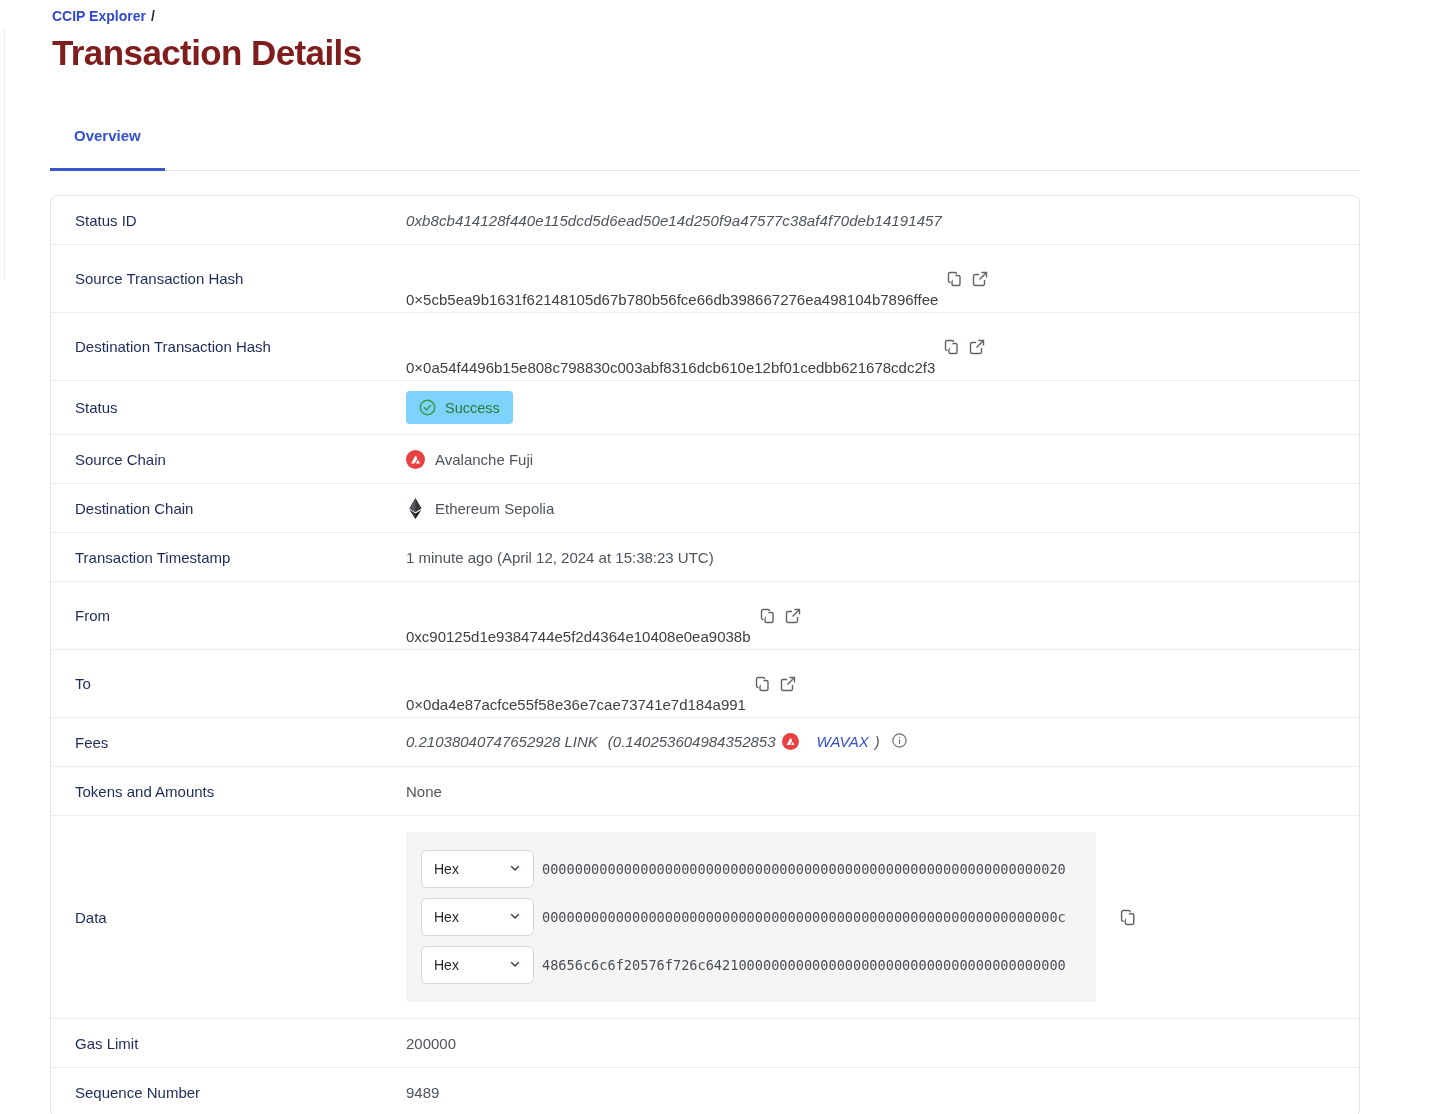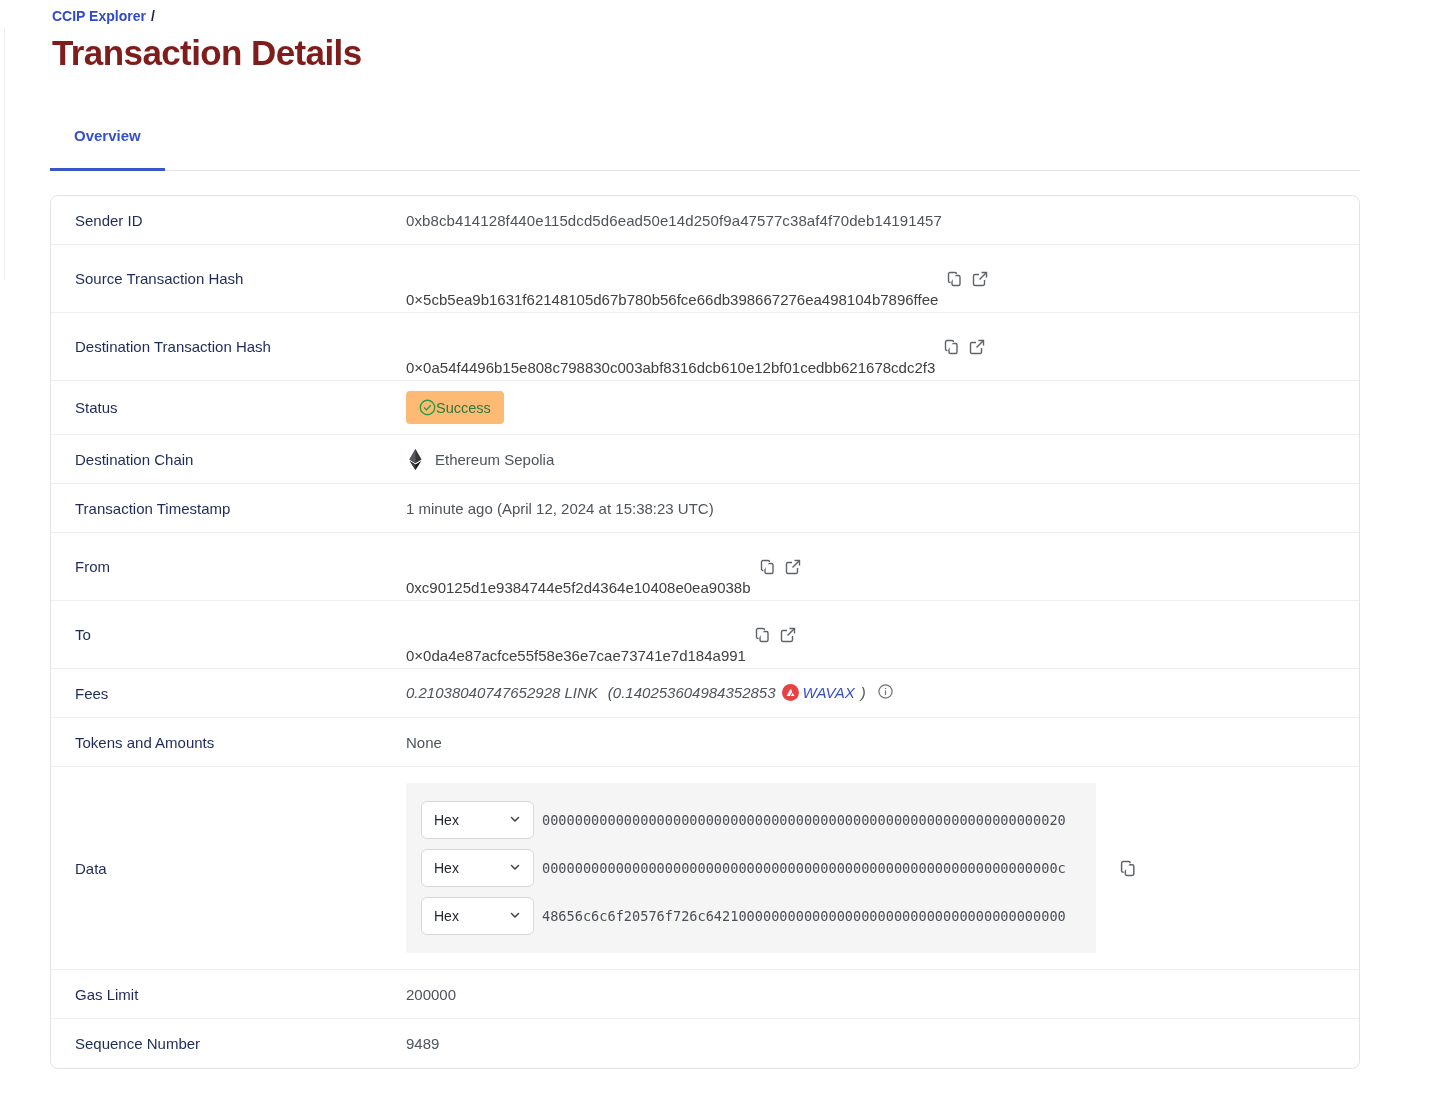--- a/index.html
+++ b/index.html
@@ -23,37 +23,37 @@
     padding:10px 24px 24px 24px; font-size:15px; font-weight:700; color:#3350cd;
     border-bottom:3px solid #3a55c8; margin-bottom:-1px; cursor:pointer;
   }
 
   
   .card { margin-top:24px; border:1px solid #e3e3e5; border-radius:8px; background:#fff; }
   .row { display:flex; align-items:center; min-height:49px; border-bottom:1px solid #eeeeef; padding:4px 24px; }
   .row:last-child { border-bottom:none; }
   .row-label { width:331px; flex:none; font-size:15px; font-weight:500; color:#1e2b5a; }
   .row-value { font-size:15px; color:#4e545c; display:flex; align-items:center; gap:9px; flex:1; }
-  .mono-ish { letter-spacing:0.1px; }
+  .mono-ish { letter-spacing:0.1px;font-style:italic; }
 
   .hash-link { color:#404040; text-decoration:none; font-weight:500; cursor:pointer;margin-top:42px; }
   .icon-btn { background:none; border:none; padding:0; cursor:pointer; display:inline-flex; align-items:center; }
   .icon-btn svg { display:block; }
 
   
   .badge {
-    display:inline-flex; align-items:center; background:#fdba74; color:#2a7a3b;
+    display:inline-flex; align-items:center; gap:9px; background:#7dd3fc; color:#2a7a3b;
     font-size:14.5px; font-weight:500; padding:8px 13px; border-radius:4px;
   }
 
   .chain { display:inline-flex; align-items:center; gap:10px; }
 
   
   .fees-wrap { display:inline-flex; align-items:flex-start; gap:6px;font-style:italic; }
-  .fees-wavax-link { color:#3350cd; font-weight:500; text-decoration:none; cursor:pointer; display:inline-flex; align-items:center; gap:4px; }
+  .fees-wavax-link { color:#3350cd; font-weight:500; text-decoration:none; cursor:pointer; display:inline-flex; align-items:center; gap:18px; }
   .fees-paren { color:#4e545c; }
   .info-wrap { margin-left:6px; display:inline-flex; }
 
   
   .row-data { align-items:center; padding-top:16px; padding-bottom:16px; }
   .data-flex { display:flex; align-items:center; flex:1; }
   .data-box { background:#f5f5f6; border-radius:2px; padding:18px 15px; width:690px; display:flex; flex-direction:column; gap:10px; }
   .data-line { display:flex; align-items:center; gap:8px; }
   .hex-select {
     width:113px; height:38px; background:#ffffff; border:1px solid #d8d8da; border-radius:6px;
@@ -76,21 +76,21 @@
 
   <h1 class="page-title">Transaction Details</h1>
 
   <div class="tabs">
     <div class="tab">Overview</div>
   </div>
 
   <div class="card">
 
     <div class="row">
-      <div class="row-label">Sender ID</div>
+      <div class="row-label">Status ID</div>
       <div class="row-value mono-ish">0xb8cb414128f440e115dcd5d6ead50e14d250f9a47577c38af4f70deb14191457</div>
     </div>
 
     <div class="row">
       <div class="row-label">Source Transaction Hash</div>
       <div class="row-value">
         <a class="hash-link">0×5cb5ea9b1631f62148105d67b780b56fce66db398667276ea498104b7896ffee</a>
         <button class="icon-btn">
           <span>
               <svg width="16" height="16" viewBox="0 0 16 16" fill="none" stroke="#5f6368" stroke-width="1.4">
@@ -143,20 +143,35 @@
               <svg width="17" height="17" viewBox="0 0 17 17" fill="none" stroke="#2f9e44" stroke-width="1.4">
                 <circle cx="8.5" cy="8.5" r="7.2"></circle>
                 <path d="M5.4 8.8l2.1 2.1 4-4.4" stroke-linecap="round" stroke-linejoin="round"></path>
               </svg>
             </span>
           <span>Success</span>
         </span>
       </div>
     </div>
 
+    <div class="row">
+      <div class="row-label">Source Chain</div>
+      <div class="row-value">
+        <span class="chain">
+          <span style="display:inline-flex;">
+              <svg width="19" height="19" viewBox="0 0 19 19">
+                <circle cx="9.5" cy="9.5" r="9.5" fill="#e84142"></circle>
+                <path d="M5.1 13.4 L9.1 6.2 C9.4 5.7 9.9 5.7 10.2 6.2 L11.1 7.9 C11.3 8.3 11.3 8.7 11.1 9.1 L8.9 13 C8.7 13.3 8.4 13.4 8.1 13.4 Z" fill="#ffffff"></path>
+                <path d="M12.1 10.1 L13.8 13 C14 13.3 13.9 13.4 13.5 13.4 H10.3 C10 13.4 9.9 13.3 10.1 13 L11.7 10.1 C11.8 9.9 12 9.9 12.1 10.1 Z" fill="#ffffff"></path>
+              </svg>
+            </span>
+          <span>Avalanche Fuji</span>
+        </span>
+      </div>
+    </div>
 
     <div class="row">
       <div class="row-label">Destination Chain</div>
       <div class="row-value">
         <span class="chain">
           <span style="display:inline-flex; width:19px; justify-content:center;">
               <svg width="13" height="21" viewBox="0 0 13 21">
                 <path d="M6.5 0 L12.6 10.6 L6.5 14.2 L0.4 10.6 Z" fill="#343637"></path>
                 <path d="M6.5 15.6 L12.3 12.1 L6.5 21 L0.7 12.1 Z" fill="#17191b"></path>
                 <path d="M6.5 0 L6.5 14.2 L0.4 10.6 Z" fill="#55585c"></path>

